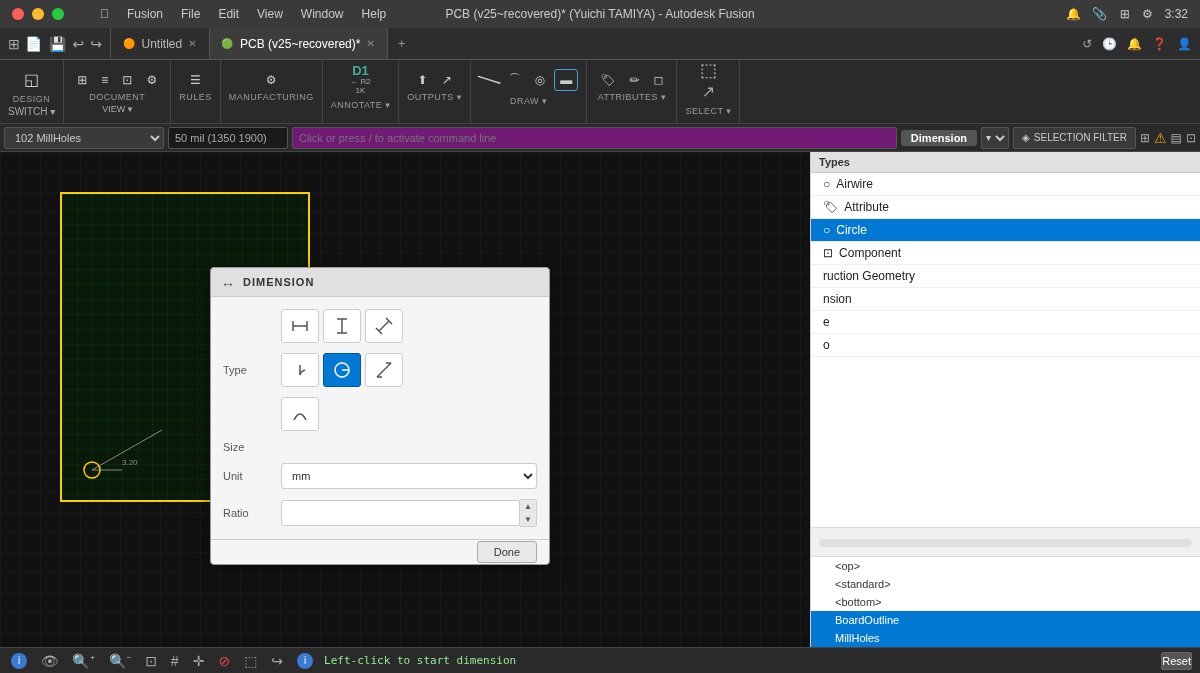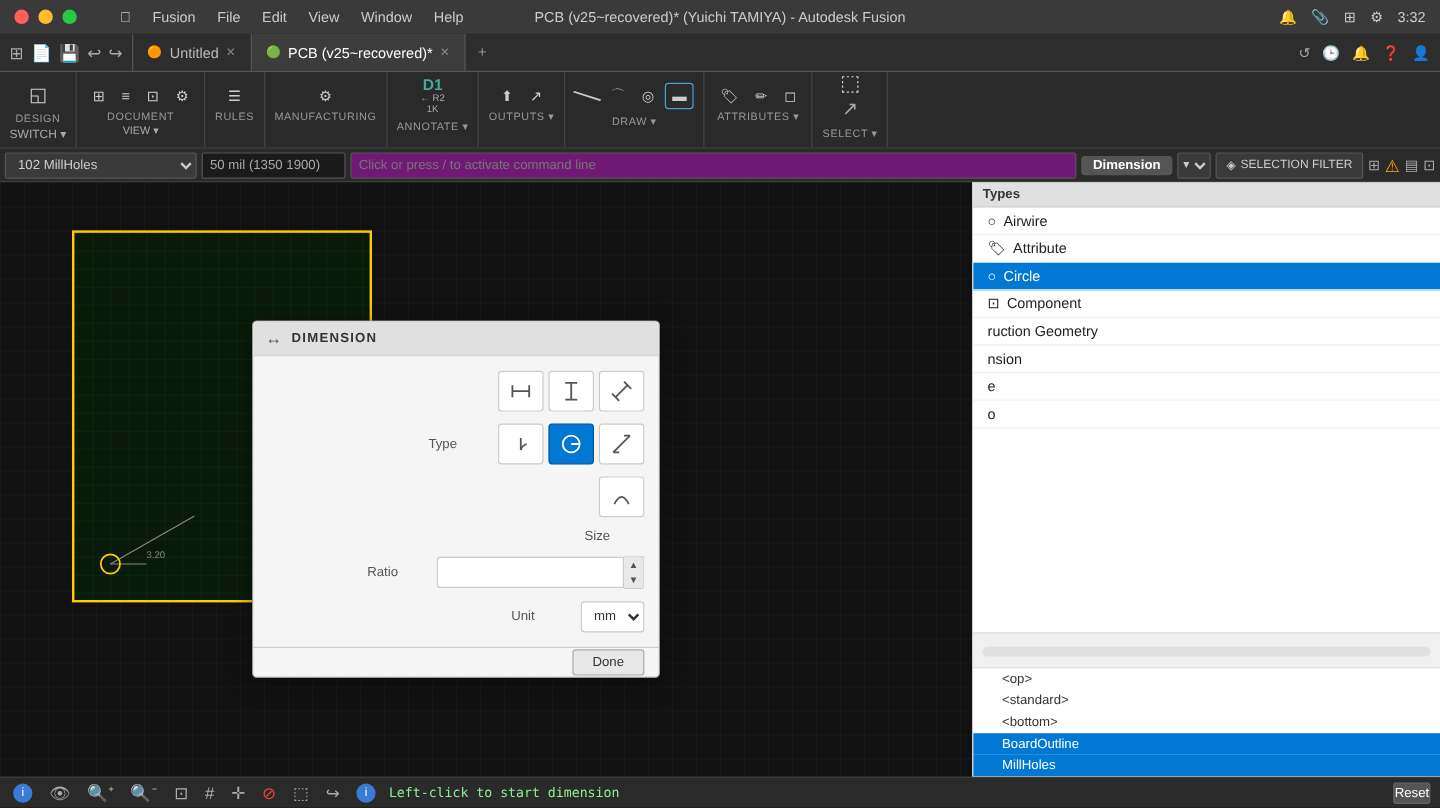--- a/index.html
+++ b/index.html
@@ -296,21 +296,20 @@
       font-weight: bold;
       color: #333;
       letter-spacing: 1px;
       text-transform: uppercase;
     }
     .dialog-body {
       padding: 12px;
       display: flex;
       flex-direction: column;
       gap: 10px;
-      align-items: flex-end;
     }
     .dim-row {
       display: flex;
       align-items: center;
       gap: 8px;
     }
     .dim-label {
       width: 50px;
       font-size: 11px;
       color: #555;
@@ -678,35 +677,35 @@
               </svg>
             </div>
           </div>
         </div>
 
         <div class="dim-row">
           <div class="dim-label">Size</div>
         </div>
 
         <div class="dim-row">
+          <div class="dim-label">Unit</div>
+          <select class="dim-select">
+            <option>mm</option>
+          </select>
+        </div>
+
+        <div class="dim-row">
           <div class="dim-label">Ratio</div>
           <div class="dim-spinner">
             <input type="text" style="">
             <div class="spin-btns">
               <div class="spin-btn">▲</div>
               <div class="spin-btn">▼</div>
             </div>
           </div>
-        </div>
-
-        <div class="dim-row">
-          <div class="dim-label">Unit</div>
-          <select class="dim-select">
-            <option>mm</option>
-          </select>
         </div>
       </div>
       <div class="dialog-footer">
         <button class="done-btn">Done</button>
       </div>
     </div>
   </div>
 
   <div class="right-panel">
     <div class="panel-header">Types</div>

